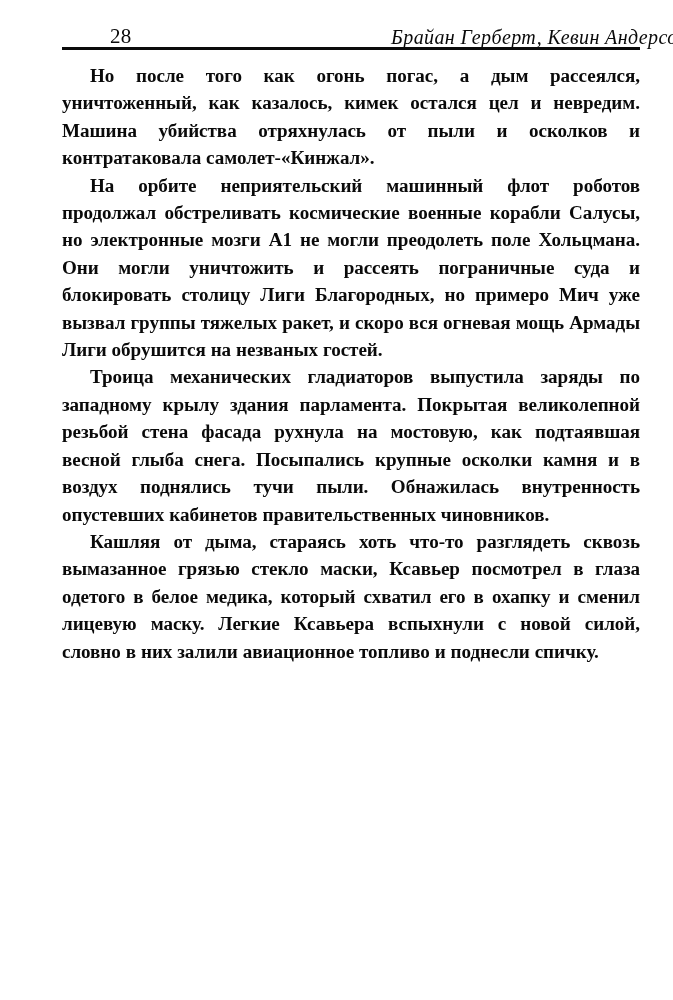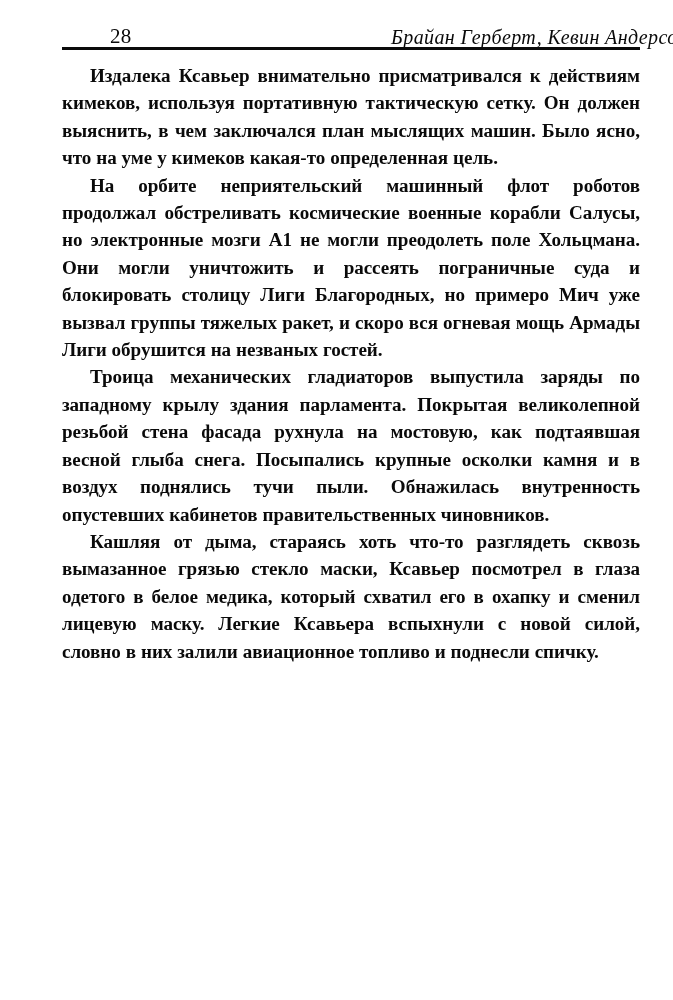--- a/index.html
+++ b/index.html
@@ -91,20 +91,20 @@
 <div class="page">
 
   <div class="running-head">
     <span class="folio">28</span>
     <span class="head-title">Брайан Герберт, Кевин Андерсон</span>
   </div>
 
   <div class="head-rule"></div>
 
   <div class="body-text">
-    <p>Издалека Ксавьер внимательно присматривался к действиям кимеков, используя портативную тактическую сетку. Он должен выяснить, в чем заключался план мыслящих машин. Было ясно, что на уме у кимеков какая-то определенная цель.</p>
+    <p>Но после того как огонь погас, а дым рассеялся, уничтоженный, как казалось, кимек остался цел и невредим. Машина убийства отряхнулась от пыли и осколков и контратаковала самолет-«Кинжал».</p>
     <p>На орбите неприятельский машинный флот роботов продолжал обстреливать космические военные корабли Салусы, но электронные мозги A1 не могли преодолеть поле Хольцмана. Они могли уничтожить и рассеять пограничные суда и блокировать столицу Лиги Благородных, но примеро Мич уже вызвал группы тяжелых ракет, и скоро вся огневая мощь Армады Лиги обрушится на незваных гостей.</p>
     <p>Троица механических гладиаторов выпустила заряды по западному крылу здания парламента. Покрытая великолепной резьбой стена фасада рухнула на мостовую, как подтаявшая весной глыба снега. Посыпались крупные осколки камня и в воздух поднялись тучи пыли. Обнажилась внутренность опустевших кабинетов правительственных чиновников.</p>
     <p>Кашляя от дыма, стараясь хоть что-то разглядеть сквозь вымазанное грязью стекло маски, Ксавьер посмотрел в глаза одетого в белое медика, который схватил его в охапку и сменил лицевую маску. Легкие Ксавьера вспыхнули с новой силой, словно в них залили авиационное топливо и поднесли спичку.</p>
 
   </div>
 
 </div>
 
 </body></html>

